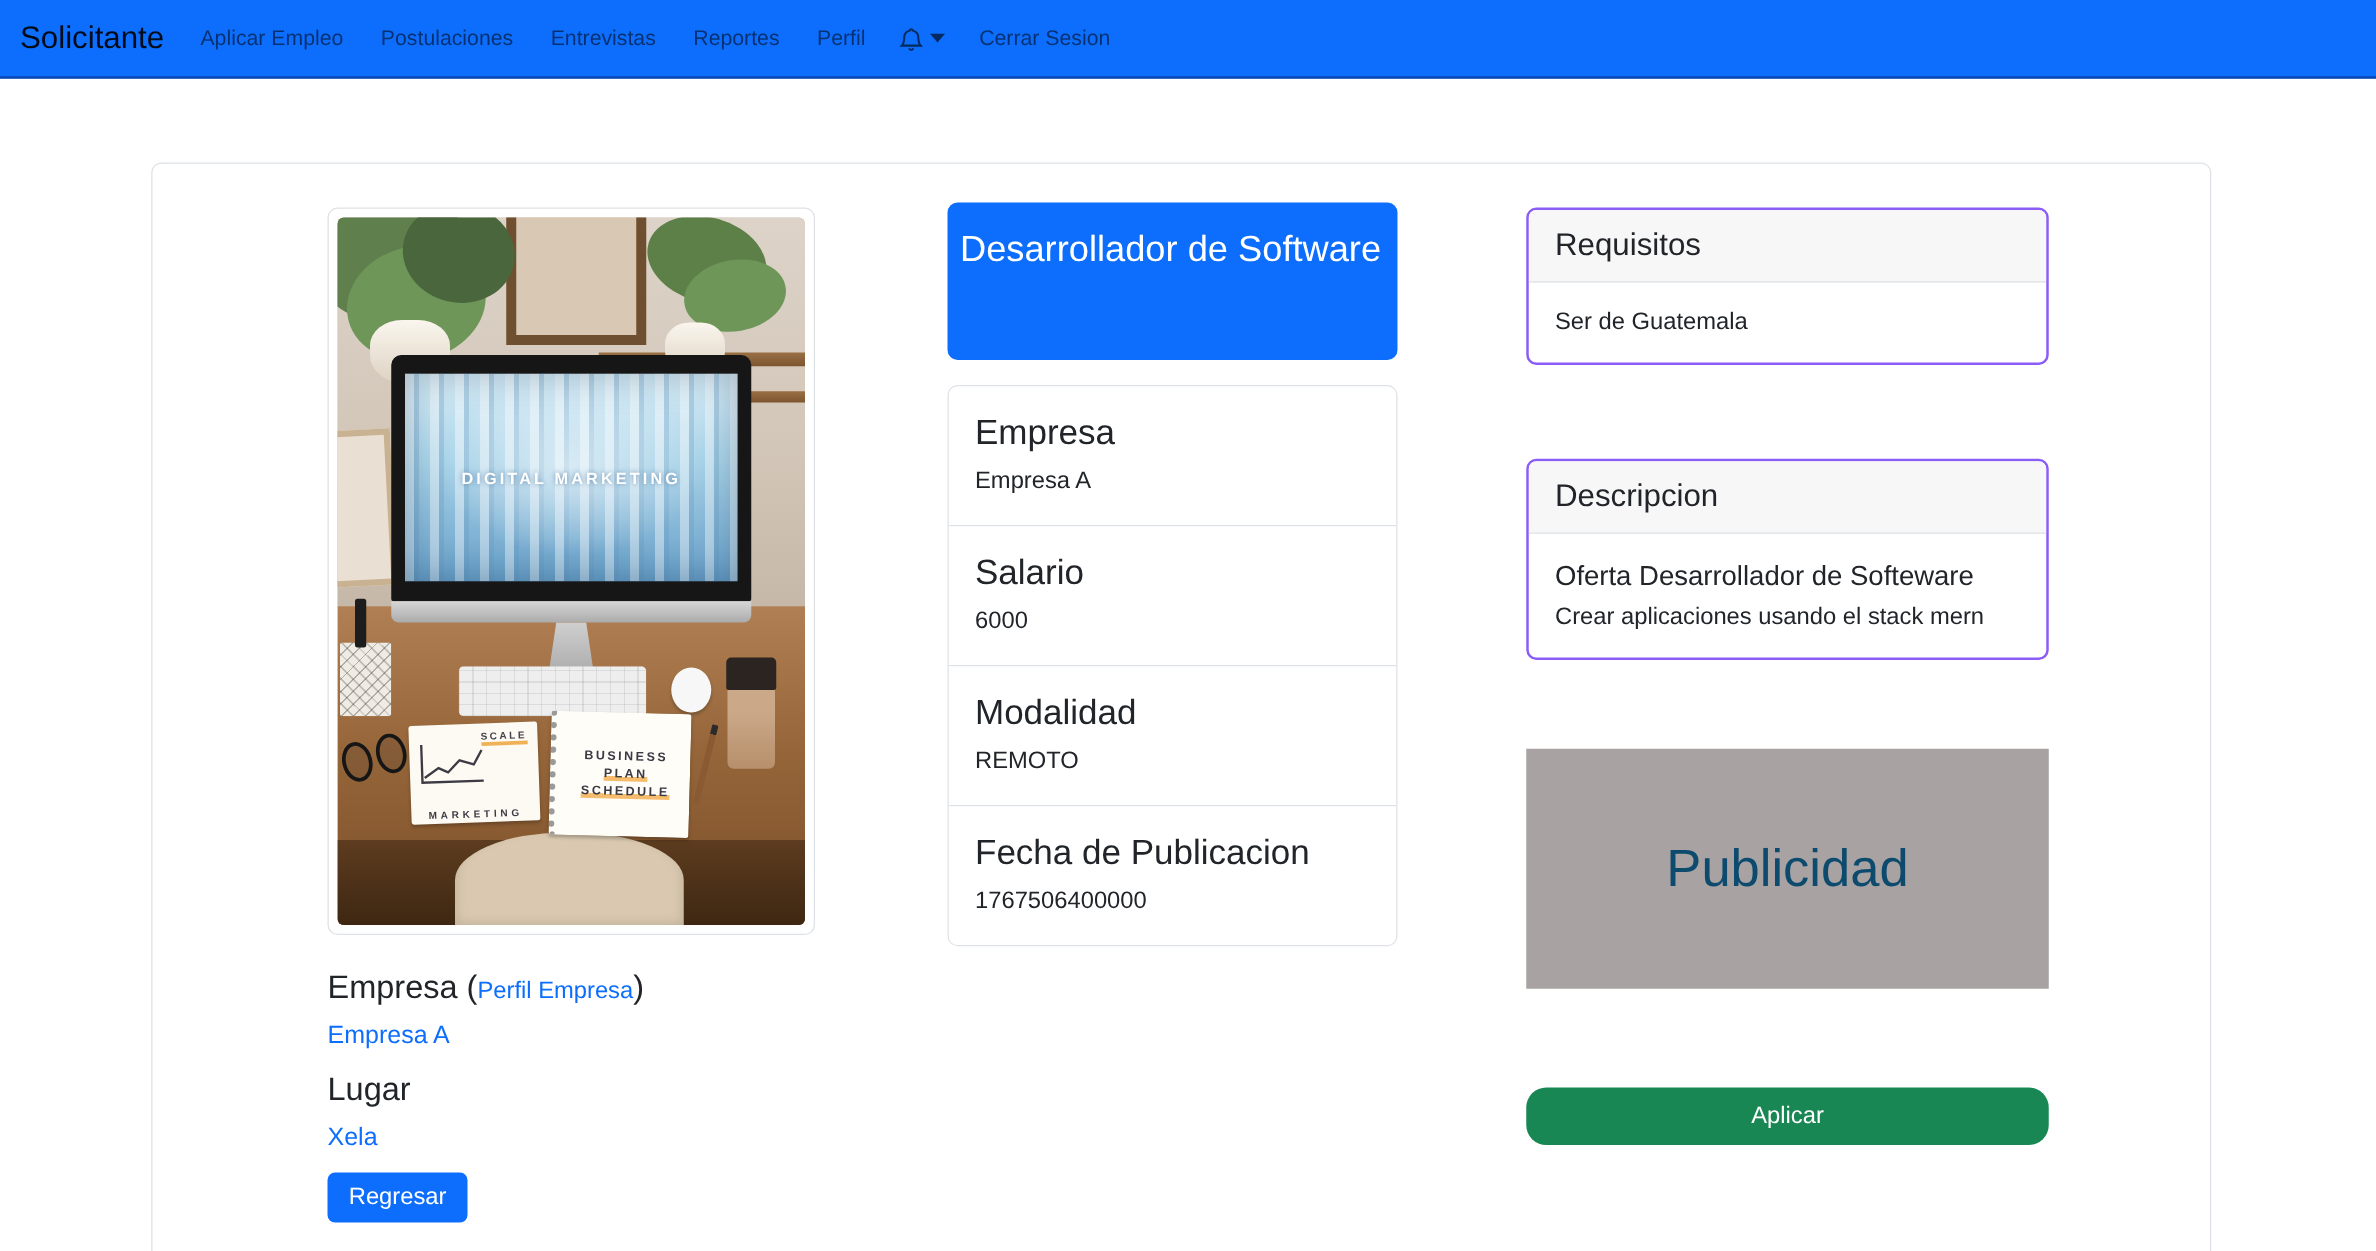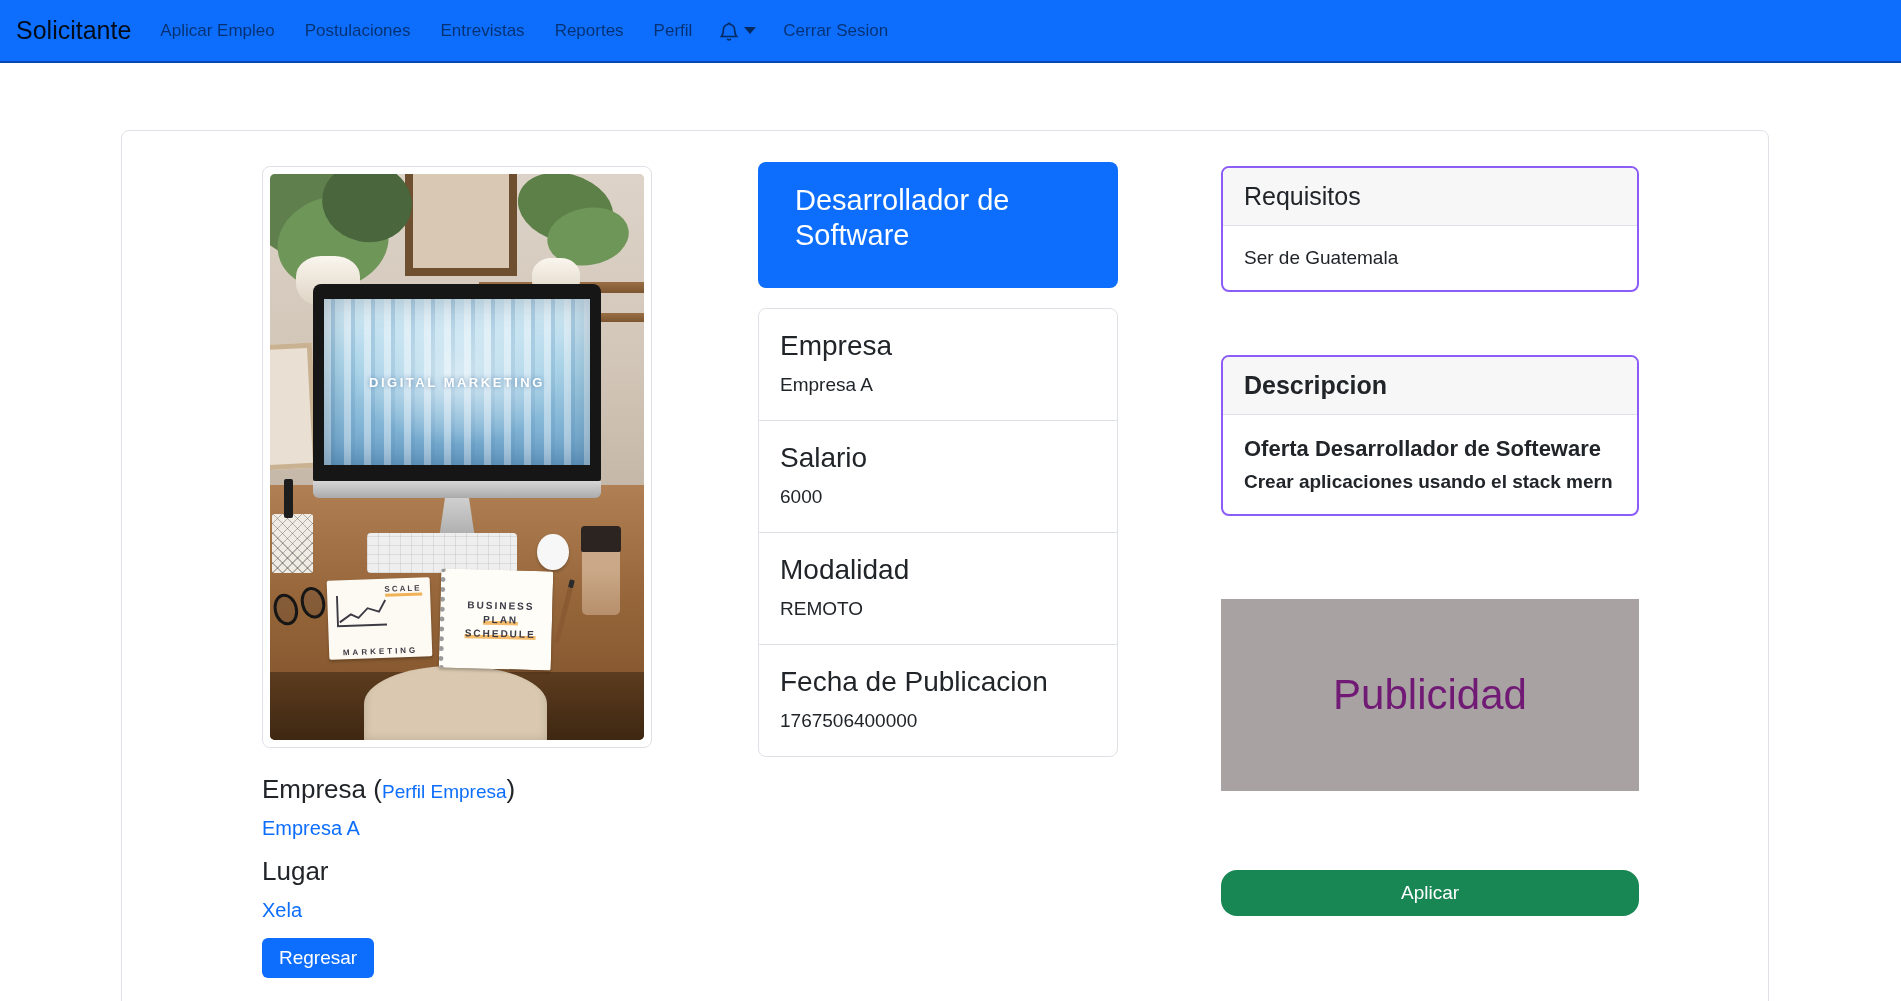--- a/index.html
+++ b/index.html
@@ -30,38 +30,38 @@
 
   .sec-heading { font-size:26px; font-weight:500; color:#212529; margin-bottom:12px; }
   .sec-heading .paren { font-weight:400; }
   .inline-link { font-size:19px; color:#0d6efd; text-decoration:none; cursor:pointer; }
   .block-link { display:inline-block; font-size:20px; color:#0d6efd; text-decoration:none; cursor:pointer; margin-bottom:16px; }
   .btn-primary { display:inline-block; background:#0d6efd; color:#fff; font-size:19px;
                  padding:9px 17px; border:none; border-radius:6px; cursor:pointer; }
 
   
   .mid-col { position:absolute; left:636px; top:31px; width:360px; }
-  .title-card { background:#0d6efd; color:#fff; border-radius:8px; padding:21px 37px;
+  .title-card { background:#0d6efd; color:#fff; border-radius:8px; padding:21px 10px;
                 font-size:29px; line-height:1.22; margin-bottom:20px; min-height:126px; }
   .list-group { border:1px solid #dee2e6; border-radius:8px; background:#fff; overflow:hidden; }
   .list-item { padding:21px 21px 24px 21px; border-top:1px solid #dee2e6; }
   .list-item:first-child { border-top:none; }
   .list-item h3 { font-size:28px; font-weight:500; margin-bottom:12px; color:#212529; }
   .list-item .val { font-size:19px; color:#212529; }
 
   
   .right-col { position:absolute; left:1099px; top:35px; width:418px; }
   .info-card { position:absolute; left:0; width:418px; background:#fff; border:2px solid #8b5cf6; border-radius:8px; overflow:hidden; }
   .info-card .hdr { background:#f7f7f7; border-bottom:1px solid #dee2e6; padding:14px 21px; font-size:25px; color:#212529; }
   .info-card .bdy { padding:21px; font-size:19px; color:#212529; }
   .card-req { top:0; }
-  .card-desc { top:189px;font-weight:bold; }
+  .card-desc { top:201px; }
   .card-desc .bdy-title { font-size:22px; margin-bottom:9px; color:#212529; }
   .ad-box { position:absolute; left:0; top:433px; width:418px; height:192px; background:#a9a2a2;
-            display:flex; align-items:center; justify-content:center; font-size:42px; color:#701a75; }
+            display:flex; align-items:center; justify-content:center; font-size:42px; color:#0c4a6e; }
   .btn-success { position:absolute; left:0; top:704px; width:418px; height:46px; background:#198754;
                  color:#fff; font-size:19px; border:none; border-radius:16px; cursor:pointer; }
 
   
   .ph-wall { position:absolute; left:0; top:0; width:100%; height:55%;
              background:linear-gradient(180deg,#ddd3c8 0%,#d2c6b8 60%,#c6b8a8 100%); }
   .ph-frame-top { position:absolute; left:36%; top:-4%; width:30%; height:22%;
                   border:8px solid #6e4f30; background:#d9c9b4; }
   .ph-shelf { position:absolute; background:linear-gradient(180deg,#9a6f44,#7c5530); }
   .ph-shelf.s1 { left:56%; top:19%; width:44%; height:2%; }

